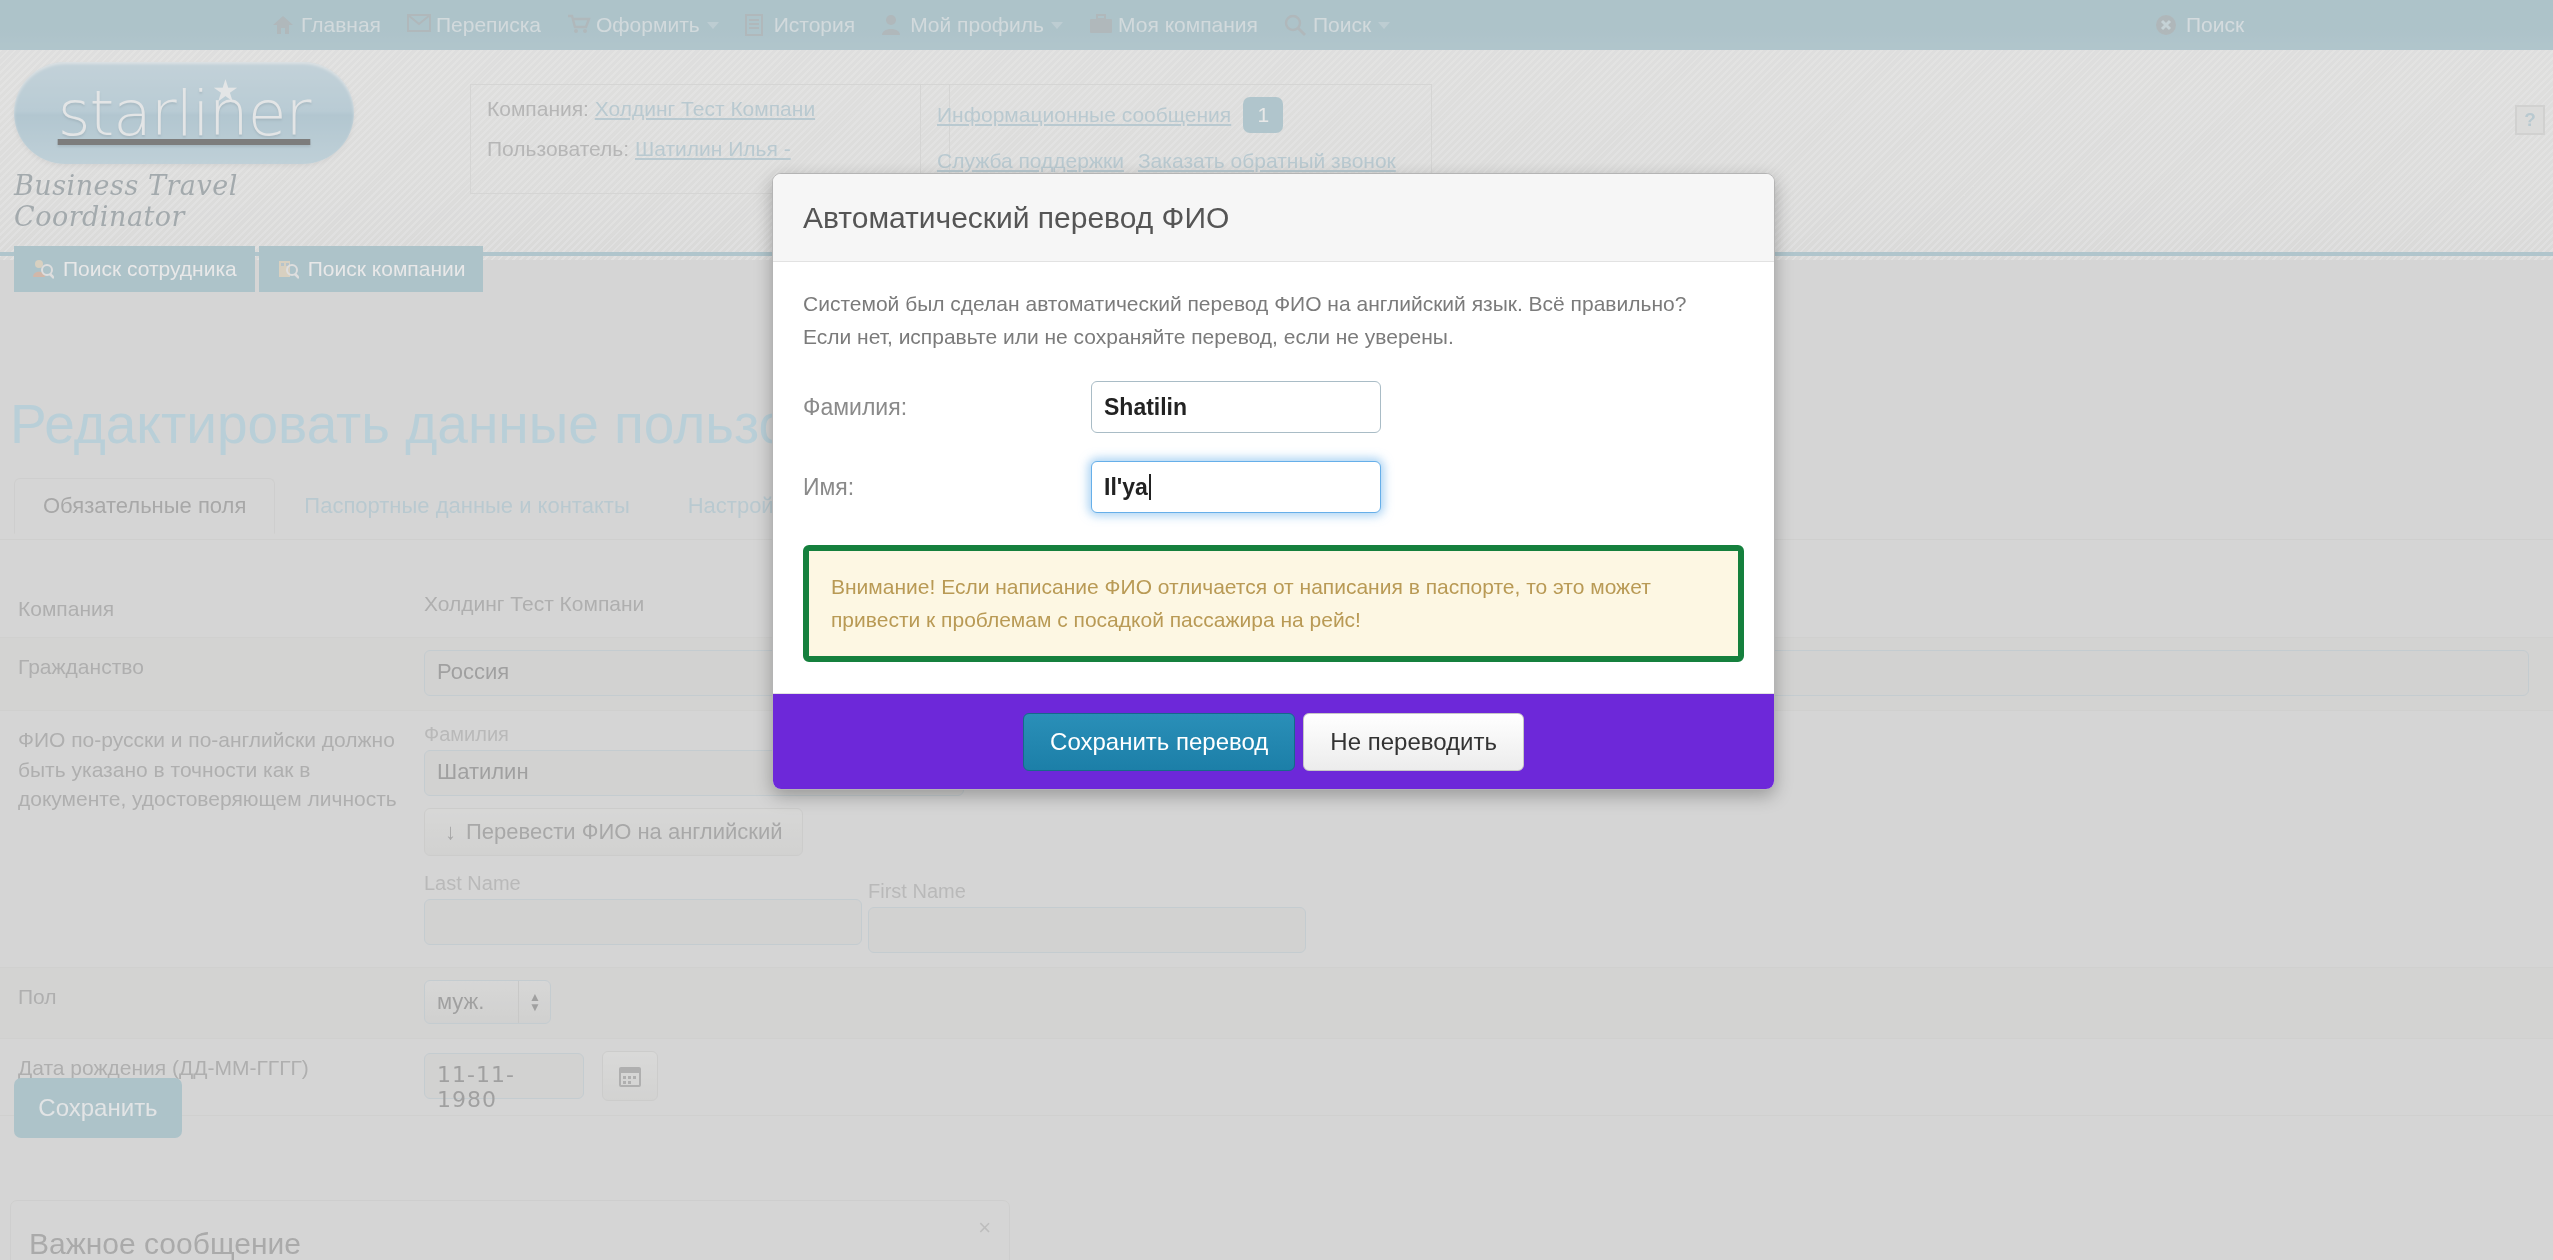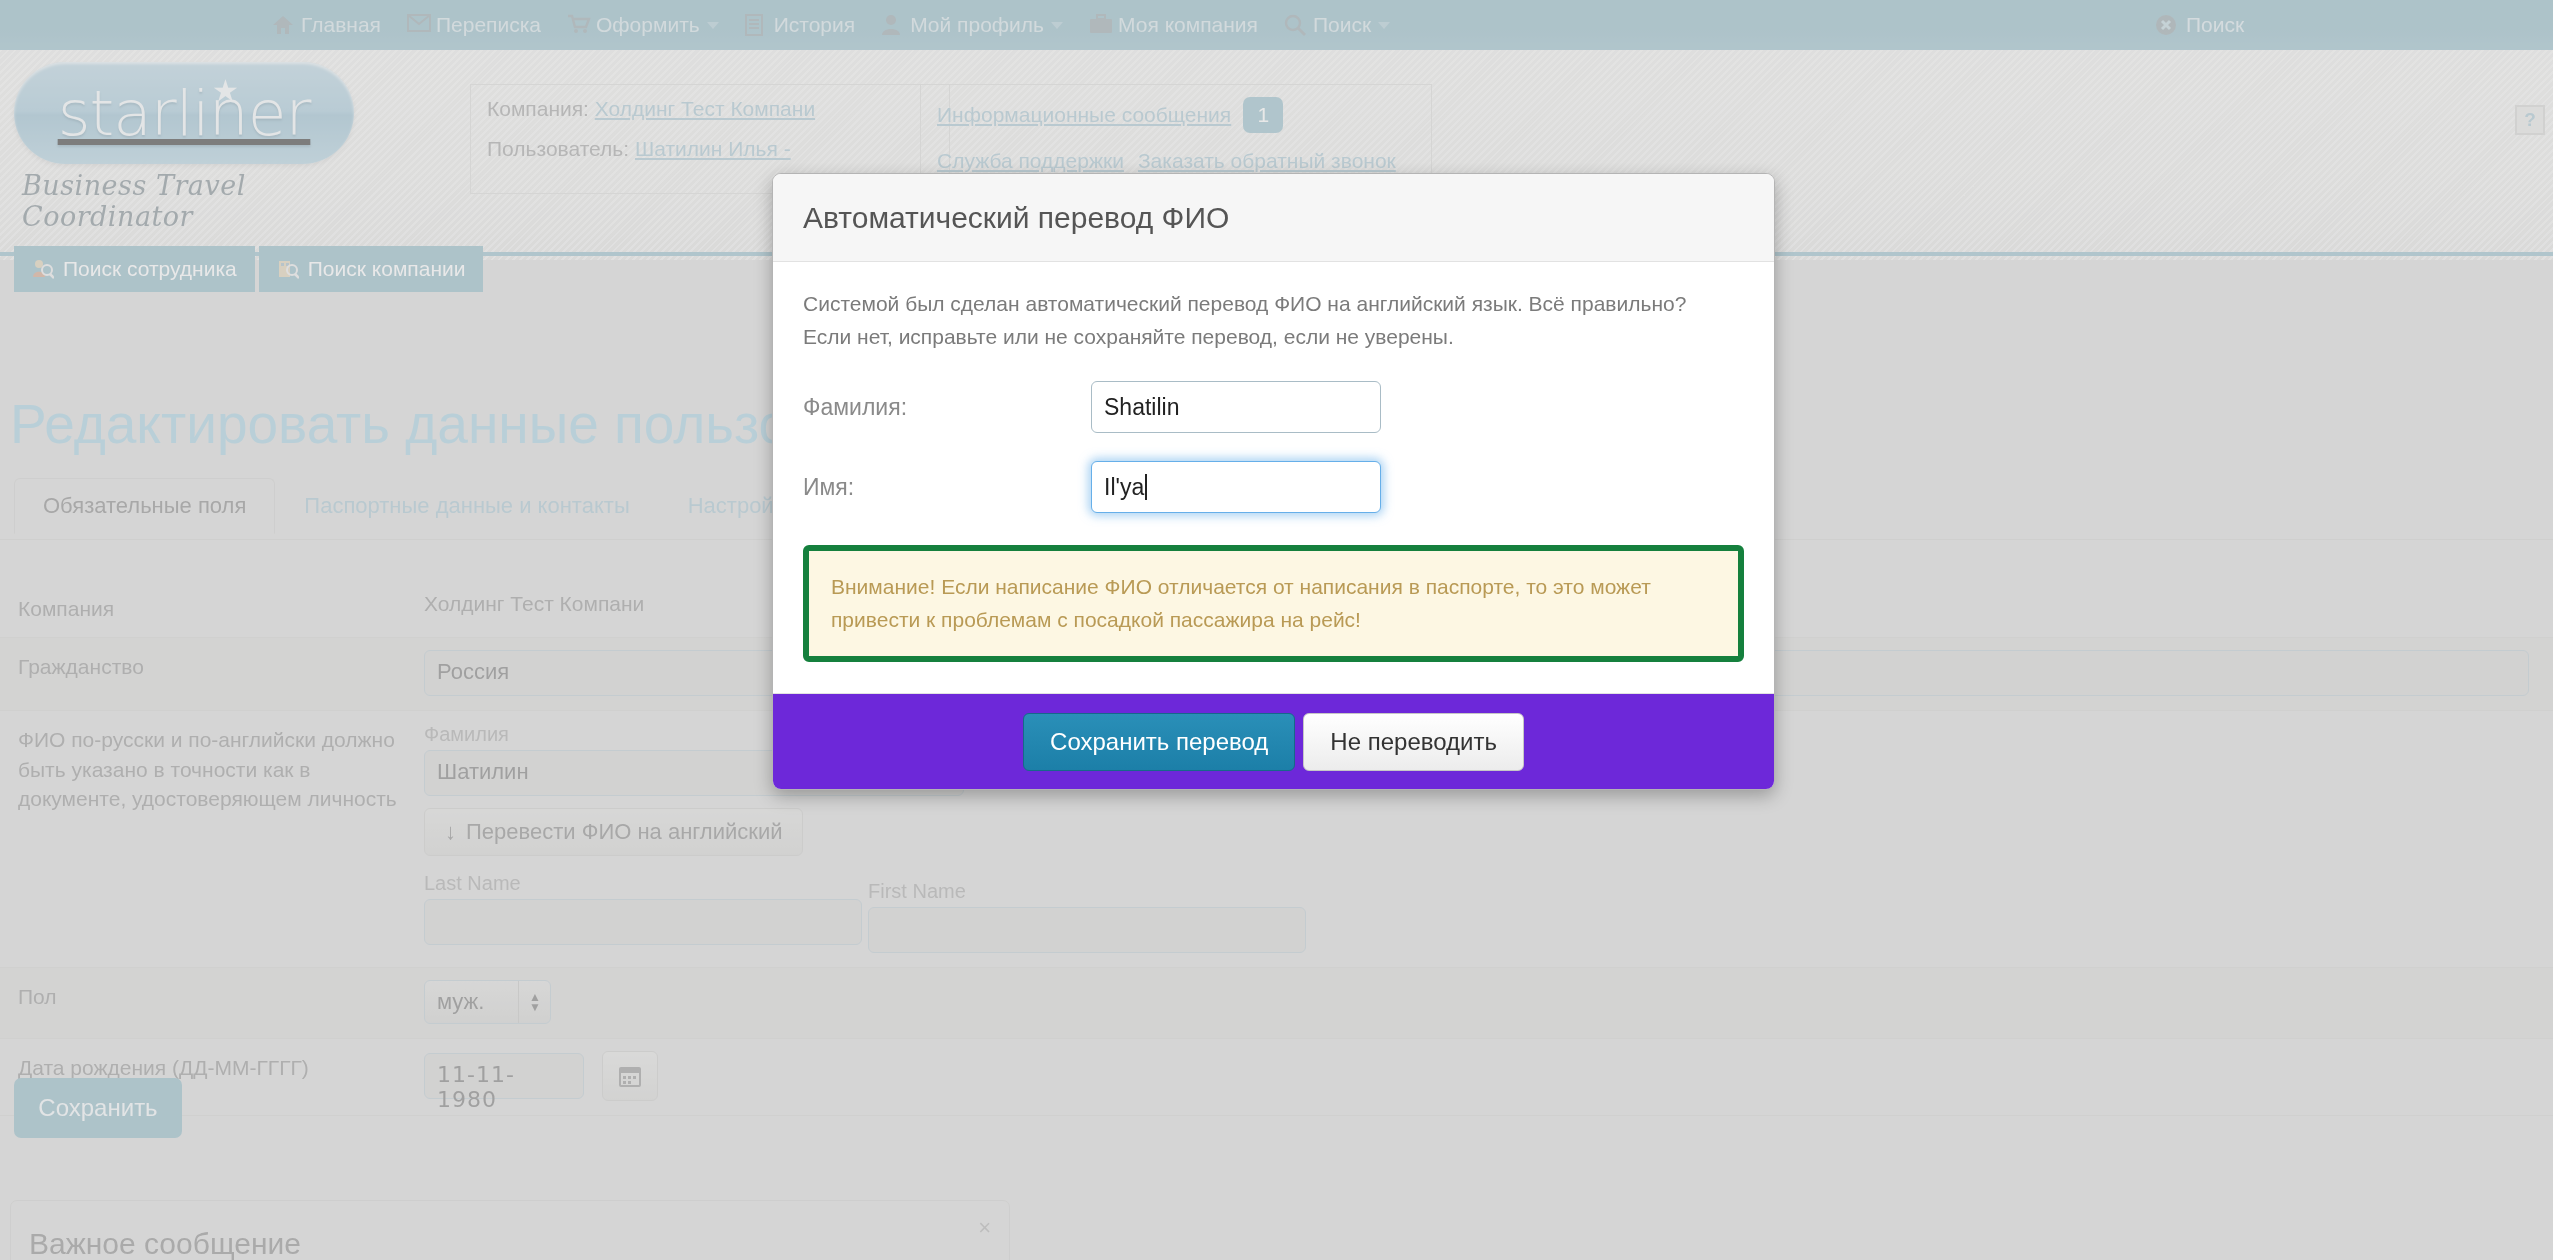--- a/index.html
+++ b/index.html
@@ -68,21 +68,21 @@
     font-family: "DejaVu Sans", sans-serif;
     font-size: 63px; color: #f4f8fa; letter-spacing: -1px;
     text-shadow: 0 2px 2px rgba(60,100,120,.45);
     position: relative; font-weight: 300;
   }
   .logo-star {
     position: absolute; left: 198px; top: 14px;
     color: #f4f8fa; font-size: 30px; line-height: 1;
   }
   .logo-sub {
-    margin-top: 6px; margin-left: 8px;
+    margin-top: 6px; margin-left: 0;
     font-family: "DejaVu Serif", serif;
     font-size: 27px; color: #5c6b73; font-style: italic;
     letter-spacing: .5px;
   }
   .infobox {
     position: absolute; left: 470px; top: 34px;
     width: 480px; height: 110px;
     border: 1px solid #d2d2d0;
     padding: 12px 16px 0 16px;
     font-size: 21px; color: #888;
@@ -248,20 +248,21 @@
   .modal-body { flex: 1; padding: 26px 30px 0 30px; }
   .modal-p { font-size: 21px; color: #7b7b7b; line-height: 1.55; }
   .mrow { display: flex; align-items: center; margin-top: 28px; }
   .mrow .ml { width: 288px; font-size: 23px; color: #8a8a8a; }
   .minput {
     width: 290px; height: 52px;
     border: 1px solid #a9bcc6; border-radius: 6px;
     background: #fff; color: #222; font-size: 23px;
     padding: 0 12px; display: flex; align-items: center;
     font-family: "Liberation Sans", sans-serif;
+    font-weight: bold;
   }
   .minput.focused {
     border-color: #66afe9;
     box-shadow: 0 0 10px 3px rgba(102,175,233,.55);
   }
   .caret-bar {
     display: inline-block; width: 2px; height: 26px;
     background: #222; margin-left: 1px;
   }
   .warnbox {

